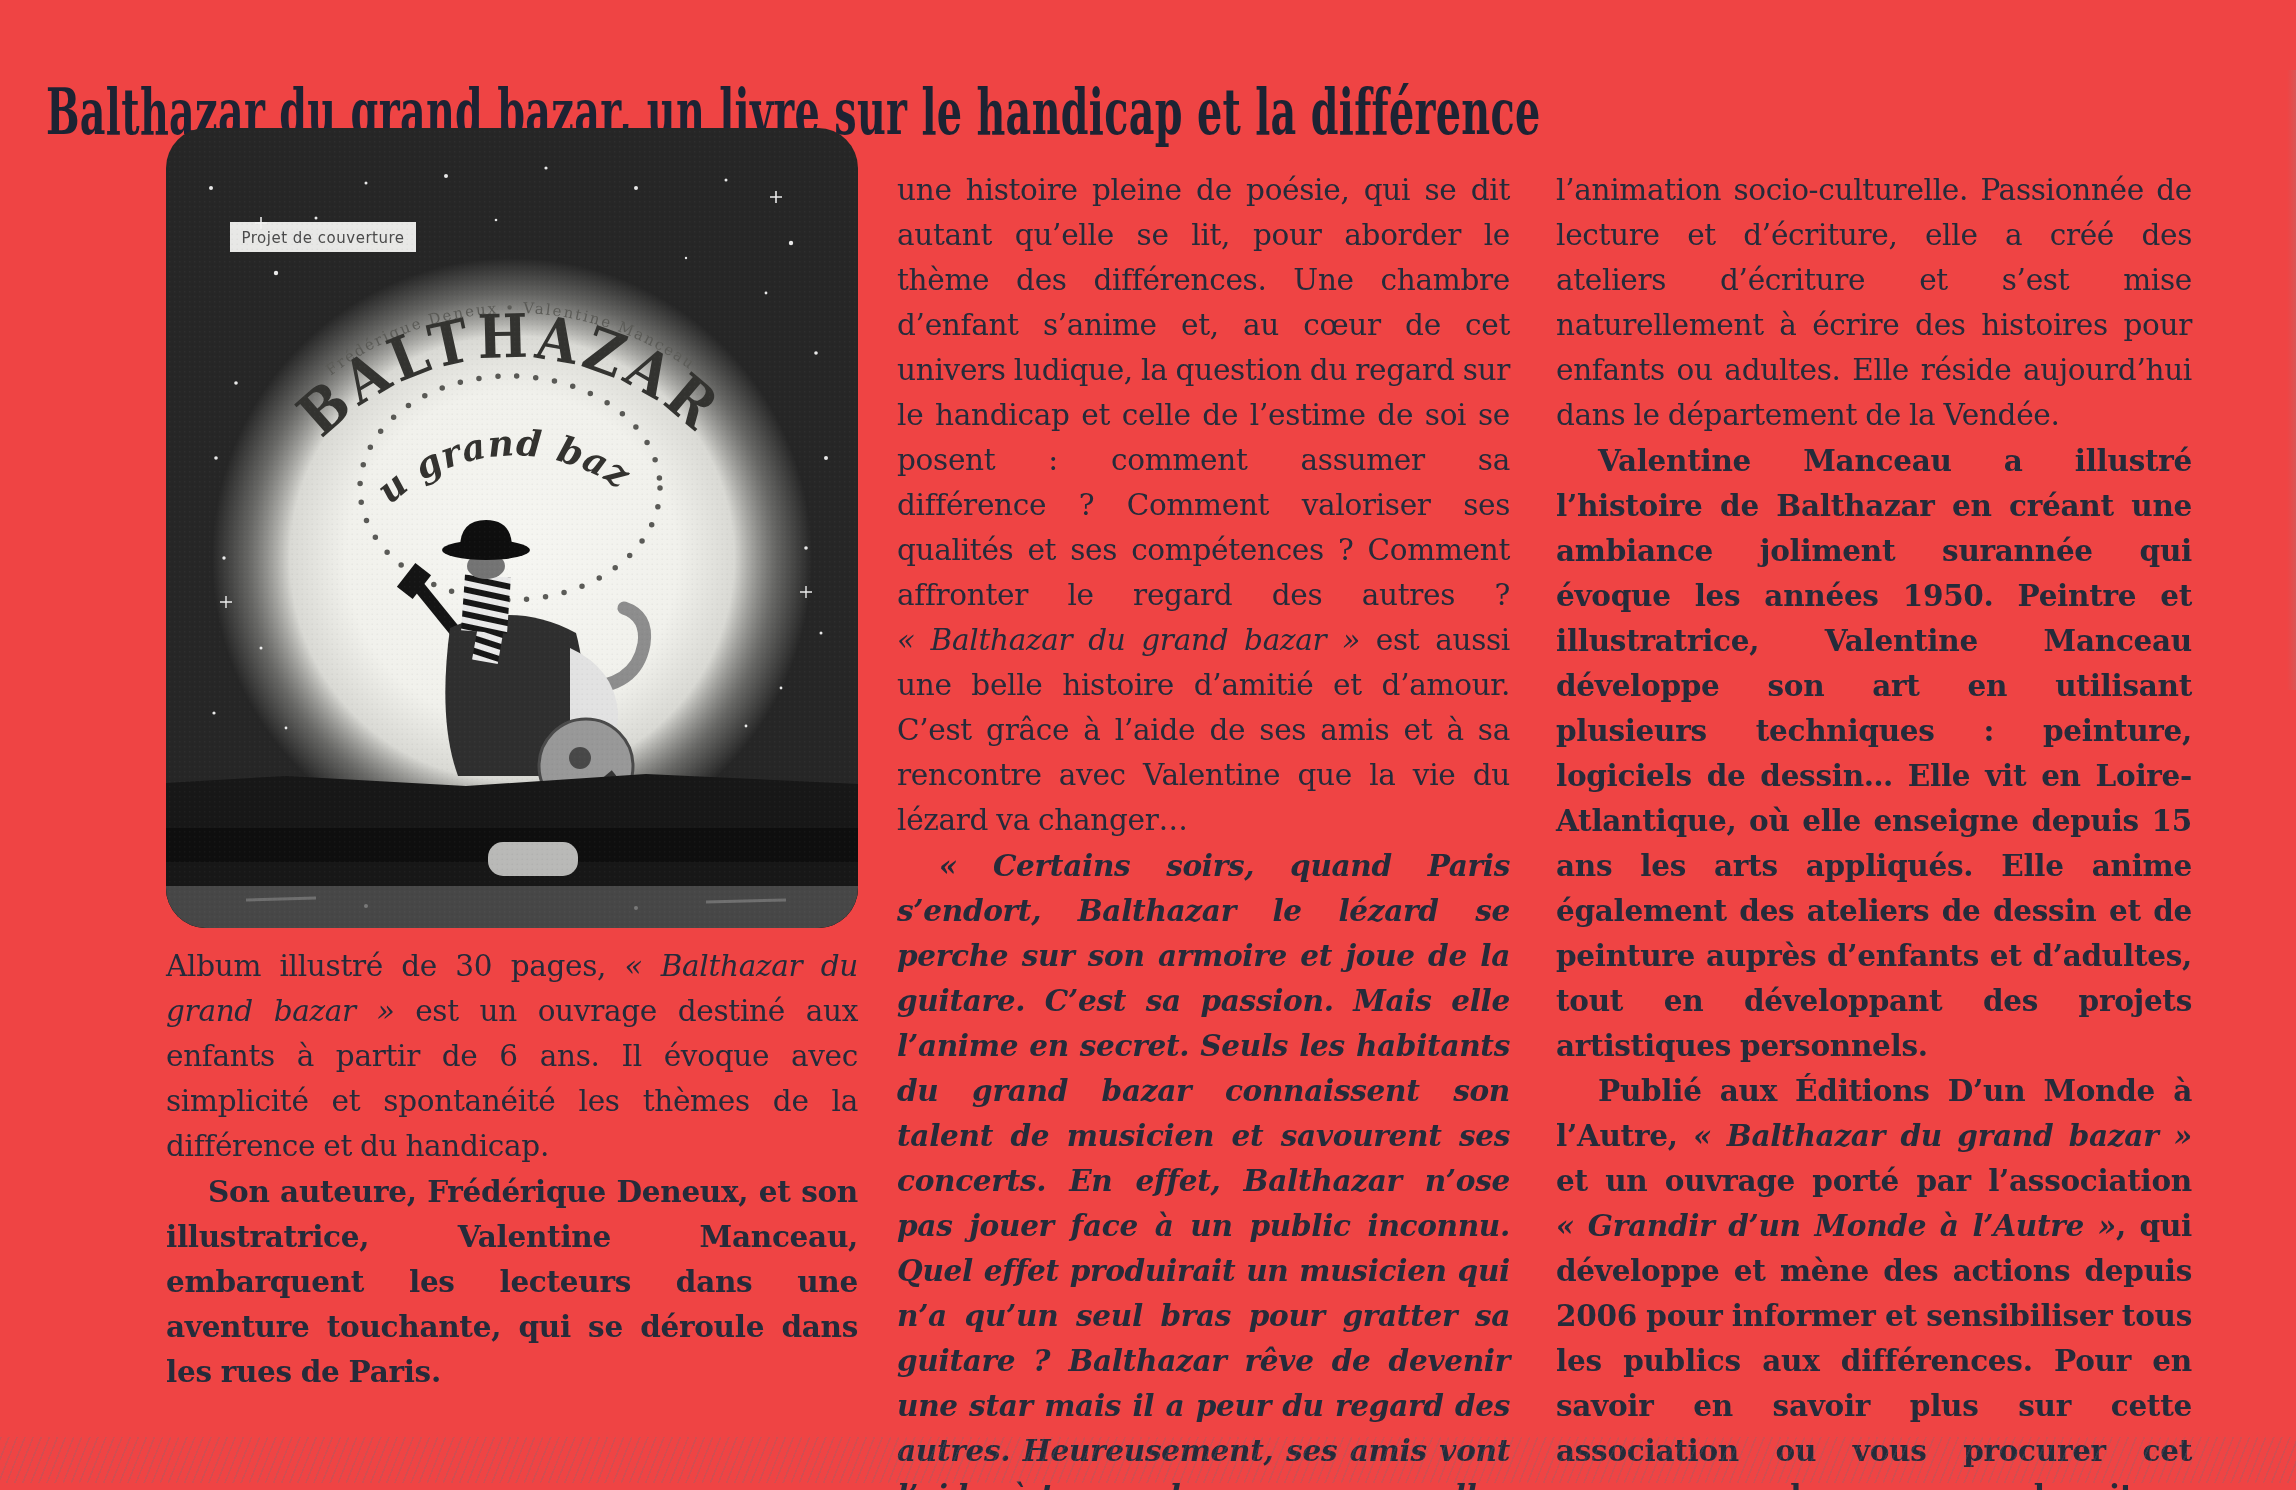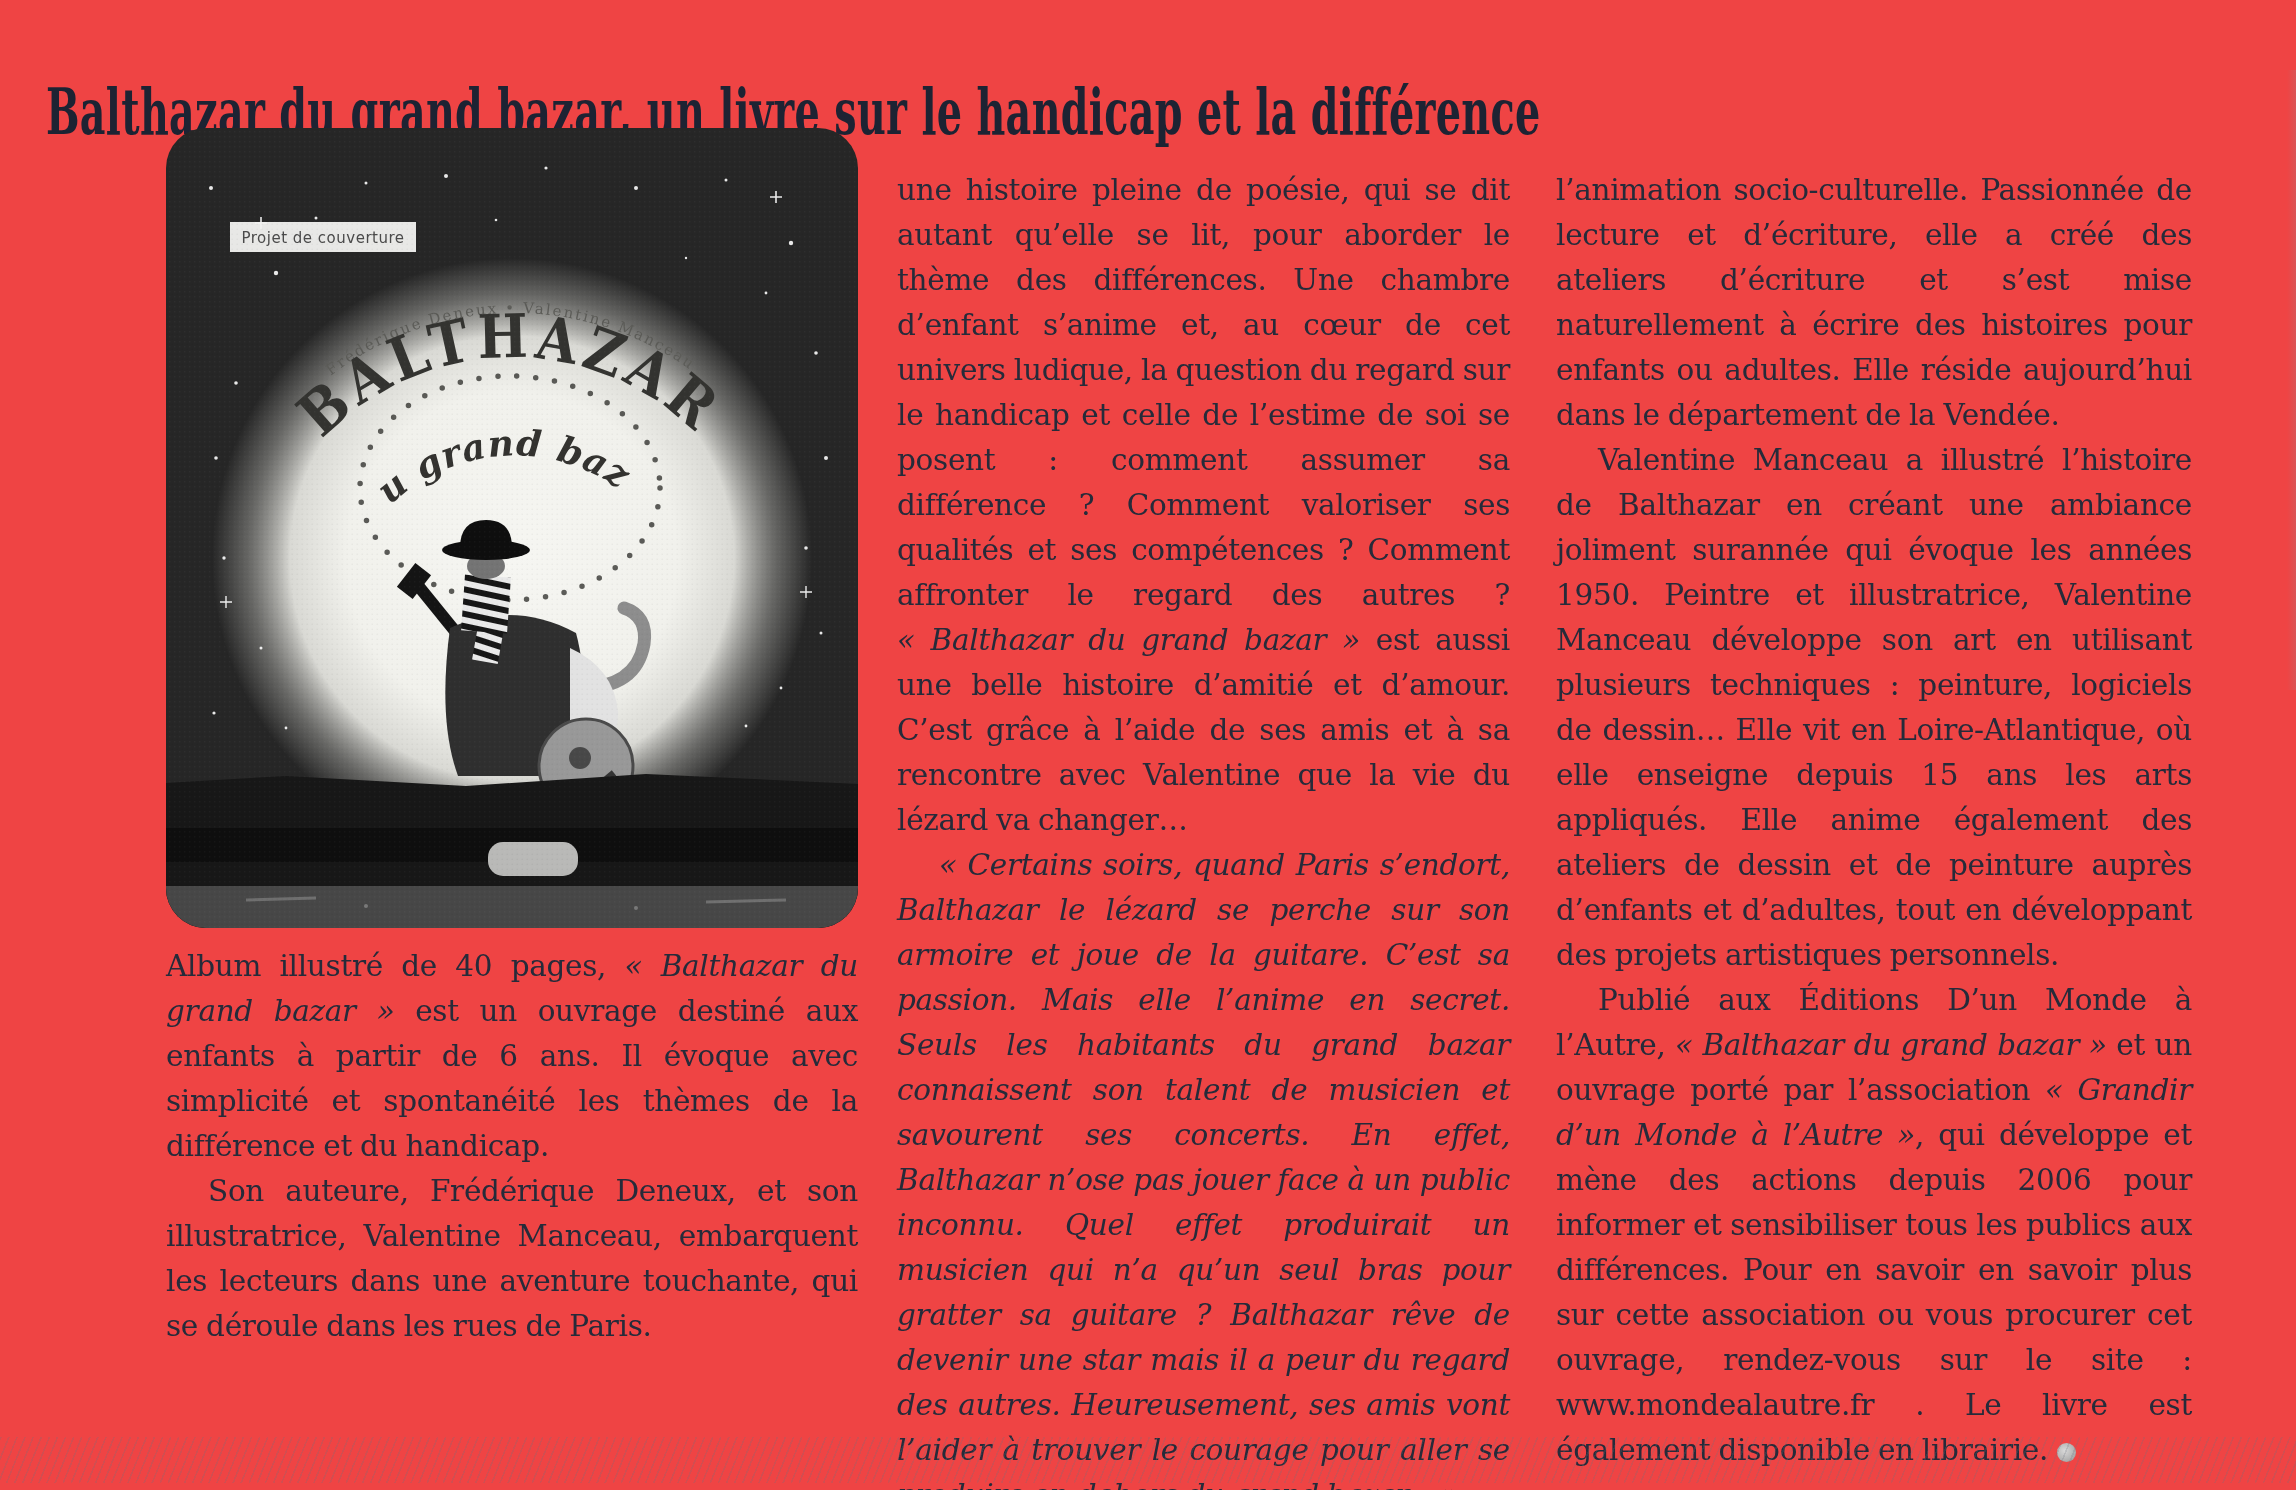--- a/index.html
+++ b/index.html
@@ -25,21 +25,21 @@
     position:absolute;
     font-size:29.5px;line-height:45px;
     color:#262b3a;text-align:justify;
     letter-spacing:-0.3px;word-spacing:-1px;
     hyphens:auto;
   }
   .col-left{left:166px;top:944px;width:692px;}
   .col-middle{left:897px;top:168px;width:613px;}
   .col-right{left:1556px;top:168px;width:636px;}
   .col p{margin:0;}
-  .col p.indent{text-indent:42px;}
+  .col p.indent{text-indent:42px;font-weight:bold;}
   .it{font-style:italic;}
   .end-mark{
     display:inline-block;width:19px;height:19px;border-radius:50%;
     background:radial-gradient(circle at 40% 40%, #d9d9d9 0%, #b5b5b5 55%, #8f8f8f 100%);
     margin-left:9px;transform:translateY(2px);
   }
   
   .cover{position:absolute;left:166px;top:128px;width:692px;height:800px;}
   .cover svg{display:block;width:100%;height:100%;}
   
@@ -169,21 +169,21 @@
           <rect x="64" y="94" width="186" height="30" fill="#f2f2f0" opacity="0.95"></rect>
           <text x="157" y="115" text-anchor="middle" font-family="DejaVu Sans, sans-serif" font-size="15" fill="#4a4a4a" letter-spacing="0.5">Projet de couverture</text>
         </g>
 
         <rect width="692" height="800" fill="url(#halftone)" opacity="0.10"></rect>
       </g>
     </svg>
   </div>
 
   <div class="col col-left" lang="fr">
-      <p><span>Album illustré de 40 pages, </span><span class="it">«&nbsp;Balthazar du grand bazar&nbsp;»</span><span> est un ouvrage destiné aux enfants à partir de 6 ans. Il évoque avec simplicité et spontanéité les thèmes de la différence et du handicap.</span></p>
+      <p><span>Album illustré de 30 pages, </span><span class="it">«&nbsp;Balthazar du grand bazar&nbsp;»</span><span> est un ouvrage destiné aux enfants à partir de 6 ans. Il évoque avec simplicité et spontanéité les thèmes de la différence et du handicap.</span></p>
       <p class="indent"><span>Son auteure, Frédérique Deneux, et son illustratrice, Valentine Manceau, embarquent les lecteurs dans une aventure touchante, qui se déroule dans les rues de Paris.</span></p>
     </div>
   <div class="col col-middle" lang="fr">
       <p><span>une histoire pleine de poésie, qui se dit autant qu’elle se lit, pour aborder le thème des différences. Une chambre d’enfant s’anime et, au cœur de cet univers ludique, la question du regard sur le handicap et celle de l’estime de soi se posent&nbsp;: comment assumer sa différence&nbsp;? Comment valoriser ses qualités et ses compétences&nbsp;? Comment affronter le regard des autres&nbsp;? </span><span class="it">«&nbsp;Balthazar du grand bazar&nbsp;»</span><span> est aussi une belle histoire d’amitié et d’amour. C’est grâce à l’aide de ses amis et à sa rencontre avec Valentine que la vie du lézard va changer…</span></p>
       <p class="indent"><span class="it">«&nbsp;Certains soirs, quand Paris s’endort, Balthazar le lézard se perche sur son armoire et joue de la guitare. C’est sa passion. Mais elle l’anime en secret. Seuls les habitants du grand bazar connaissent son talent de musicien et savourent ses concerts. En effet, Balthazar n’ose pas jouer face à un public inconnu. Quel effet produirait un musicien qui n’a qu’un seul bras pour gratter sa guitare&nbsp;? Balthazar rêve de devenir une star mais il a peur du regard des autres. Heureusement, ses amis vont l’aider à trouver le courage pour aller se produire en-dehors du grand bazar...&nbsp;».</span></p>
     </div>
   <div class="col col-right" lang="fr">
       <p><span>l’animation socio-culturelle. Passionnée de lecture et d’écriture, elle a créé des ateliers d’écriture et s’est mise naturellement à écrire des histoires pour enfants ou adultes. Elle réside aujourd’hui dans le département de la Vendée.</span></p>
       <p class="indent"><span>Valentine Manceau a illustré l’histoire de Balthazar en créant une ambiance joliment surannée qui évoque les années 1950. Peintre et illustratrice, Valentine Manceau développe son art en utilisant plusieurs techniques&nbsp;: peinture, logiciels de dessin… Elle vit en Loire-Atlantique, où elle enseigne depuis 15 ans les arts appliqués. Elle anime également des ateliers de dessin et de peinture auprès d’enfants et d’adultes, tout en développant des projets artistiques personnels.</span></p>
       <p class="indent"><span>Publié aux Éditions D’un Monde à l’Autre, </span><span class="it">«&nbsp;Balthazar du grand bazar&nbsp;»</span><span> et un ouvrage porté par l’association </span><span class="it">«&nbsp;Grandir d’un Monde à l’Autre&nbsp;»</span><span>, qui développe et mène des actions depuis 2006 pour informer et sensibiliser tous les publics aux différences. Pour en savoir en savoir plus sur cette association ou vous procurer cet ouvrage, rendez-vous sur le site&nbsp;: www.mondealautre.fr . Le livre est également disponible en librairie.</span><span class="end-mark"></span></p>

